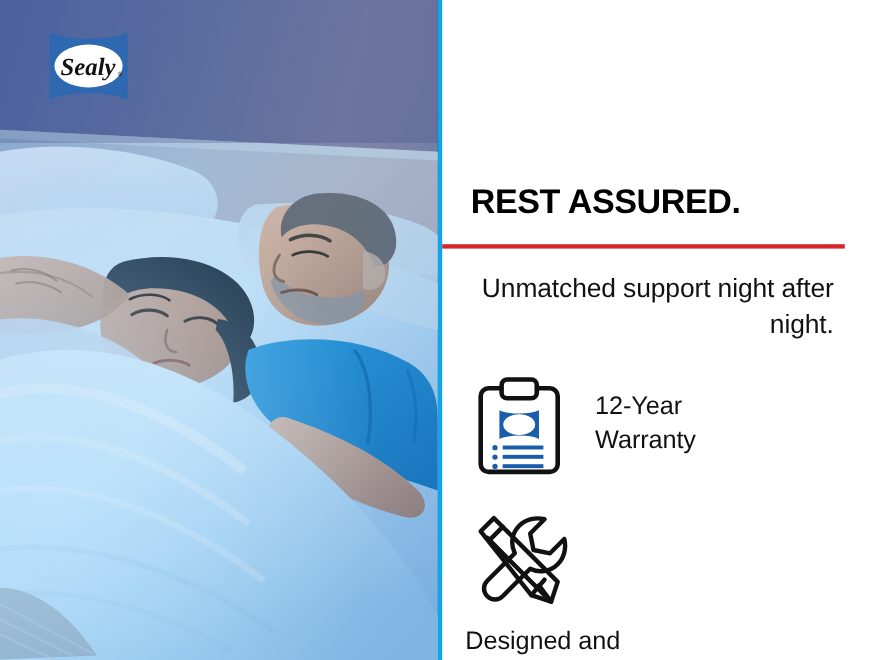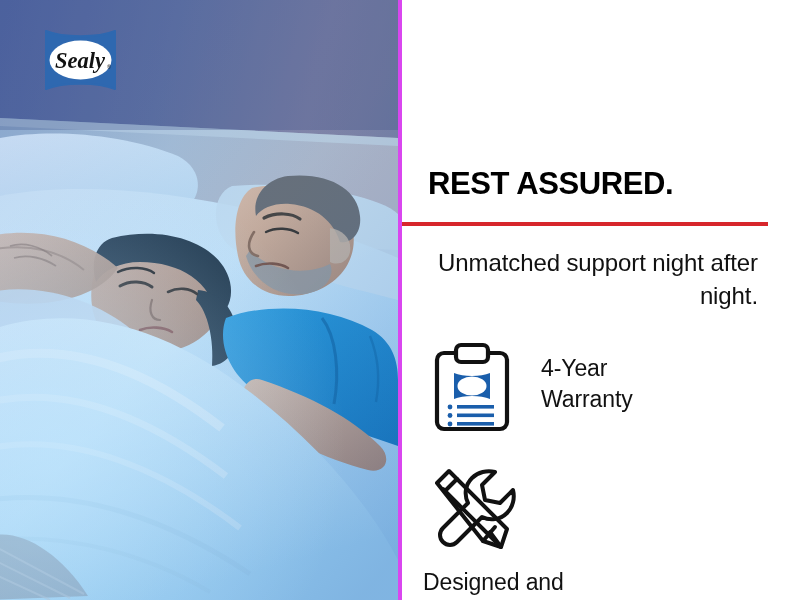--- a/index.html
+++ b/index.html
@@ -10,21 +10,21 @@
   body {
     font-family: "Liberation Sans", sans-serif;
     -webkit-font-smoothing: antialiased;
   }
 
   .ad {
     position: relative;
     width: 800px;
     height: 600px;
     overflow: hidden;
-    background: #d946ef;
+    background: #0ea5e9;
   }
 
   
   .photo-panel {
     position: absolute;
     left: 0;
     top: 0;
     width: 398px;
     height: 600px;
     overflow: hidden;
@@ -321,21 +321,21 @@
             <ellipse cx="40" cy="44" rx="14.5" ry="9.5" fill="#ffffff"></ellipse>
 
             <circle cx="18" cy="65" r="2.4" fill="#1a5eab"></circle>
             <rect x="25" y="63" width="37" height="3.6" fill="#1a5eab"></rect>
             <circle cx="18" cy="73.5" r="2.4" fill="#1a5eab"></circle>
             <rect x="25" y="71.5" width="37" height="3.6" fill="#1a5eab"></rect>
             <circle cx="18" cy="82" r="2.4" fill="#1a5eab"></circle>
             <rect x="25" y="80" width="37" height="3.6" fill="#1a5eab"></rect>
           </svg>
         </div>
-        <div class="feature-text">4-Year
+        <div class="feature-text">12-Year
 Warranty</div>
       </div>
 
       <div class="feature">
         <div class="feature-icon">
           <svg width="90" height="90" viewBox="0 0 90 90" aria-hidden="true">
             <g fill="none" stroke="#111111" stroke-width="4" stroke-linejoin="round" stroke-linecap="round">
 
               <path d="M68 11
                        C60 9, 51 11, 45 17

